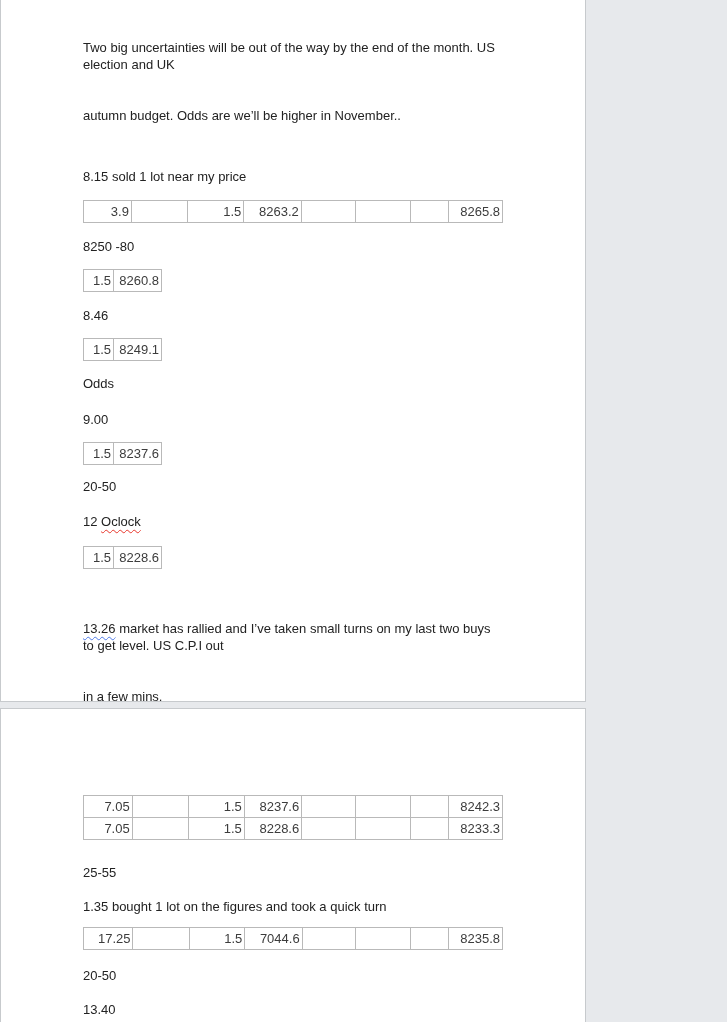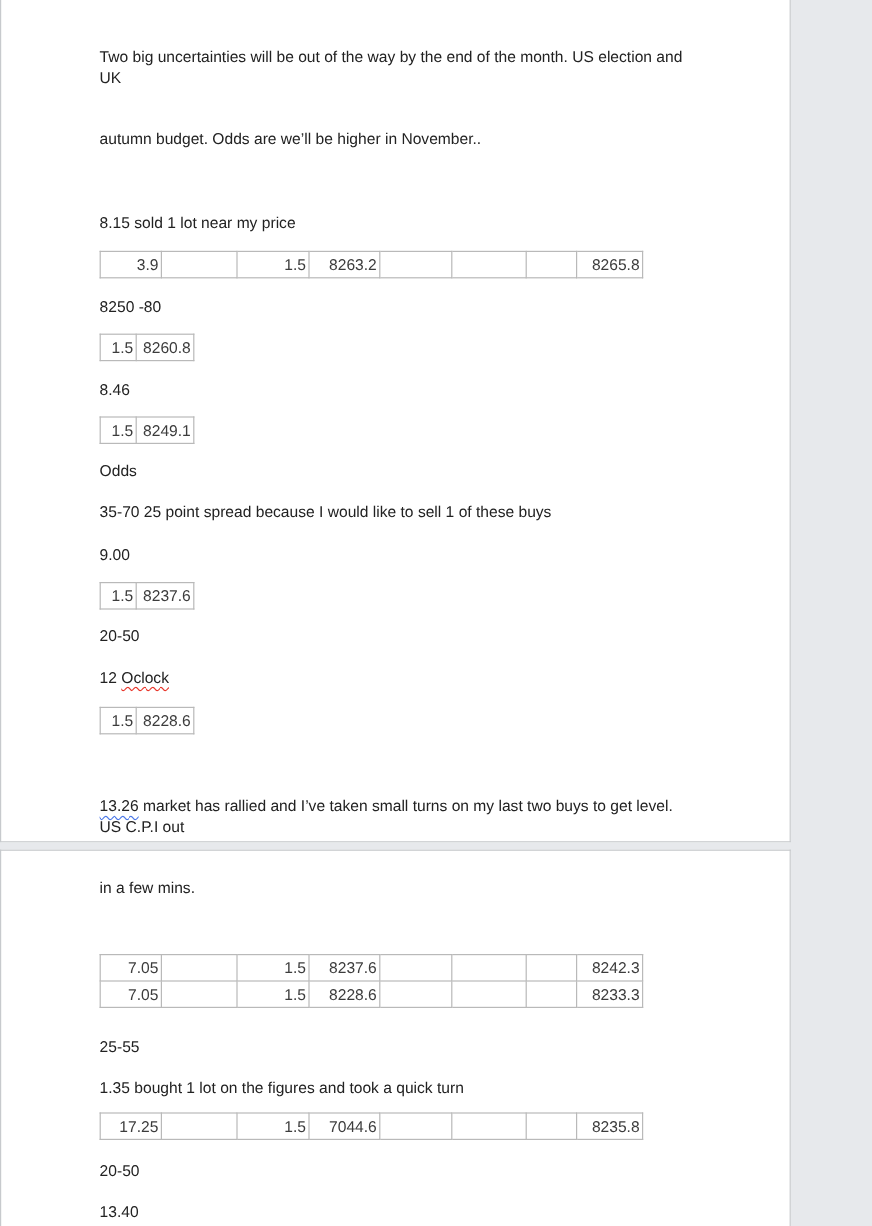--- a/index.html
+++ b/index.html
@@ -9,21 +9,21 @@
     width: 727px; height: 1022px;
     background: #e7e9ec;
     overflow: hidden;
     font-family: "Liberation Sans", "DejaVu Sans", sans-serif;
     font-size: 13px;
     color: var(--text, #222);
   }
   .page {
     box-sizing: border-box;
     background: var(--page_bg, #fff);
-    width: 659px;
+    width: 586px;
     border-left: 1px solid var(--page_border, #c9ccd0);
     border-right: 1px solid var(--page_border, #c9ccd0);
     padding-left: 82px;
     padding-right: 82px;
   }
   .page-1 {
     height: 702px;
     border-bottom: 1px solid var(--page_border, #c9ccd0);
     padding-top: 5px;
   }
@@ -71,21 +71,21 @@
 </head>
 <body>
 
 <div class="page page-1">
 
   <div class="p" style="margin-top:0">
     <div>Two big uncertainties will be out of the way by the end of the month. US election and UK</div>
     <div>autumn budget. Odds are we’ll be higher in November..</div>
   </div>
 
-  <div class="p" style="margin-top:19px">8.15 sold 1 lot near my price</div>
+  <div class="p" style="margin-top:10px">8.15 sold 1 lot near my price</div>
 
   <table class="tt" style="margin-top:15px">
     <colgroup>
         <col style="width:51px">
         <col style="width:63px">
         <col style="width:60px">
         <col style="width:59px">
         <col style="width:60px">
         <col style="width:62px">
         <col style="width:42px">
@@ -131,21 +131,20 @@
     <tbody>
         <tr>
       <td class="blue al">1.5</td>
       <td class="blue">8249.1</td>
     </tr>
   </tbody>
     </table>
 
   <div class="p" style="margin-top:14px">Odds</div>
 
-  <div class="p" style="margin-top:17px">35-70 25 point spread because I would like to sell 1 of these buys</div>
 
   <div class="p" style="margin-top:19px">9.00</div>
 
   <table class="tt" style="margin-top:14px">
     <colgroup>
         <col style="width:30px">
         <col style="width:48px">
       </colgroup>
     <tbody>
         <tr>

